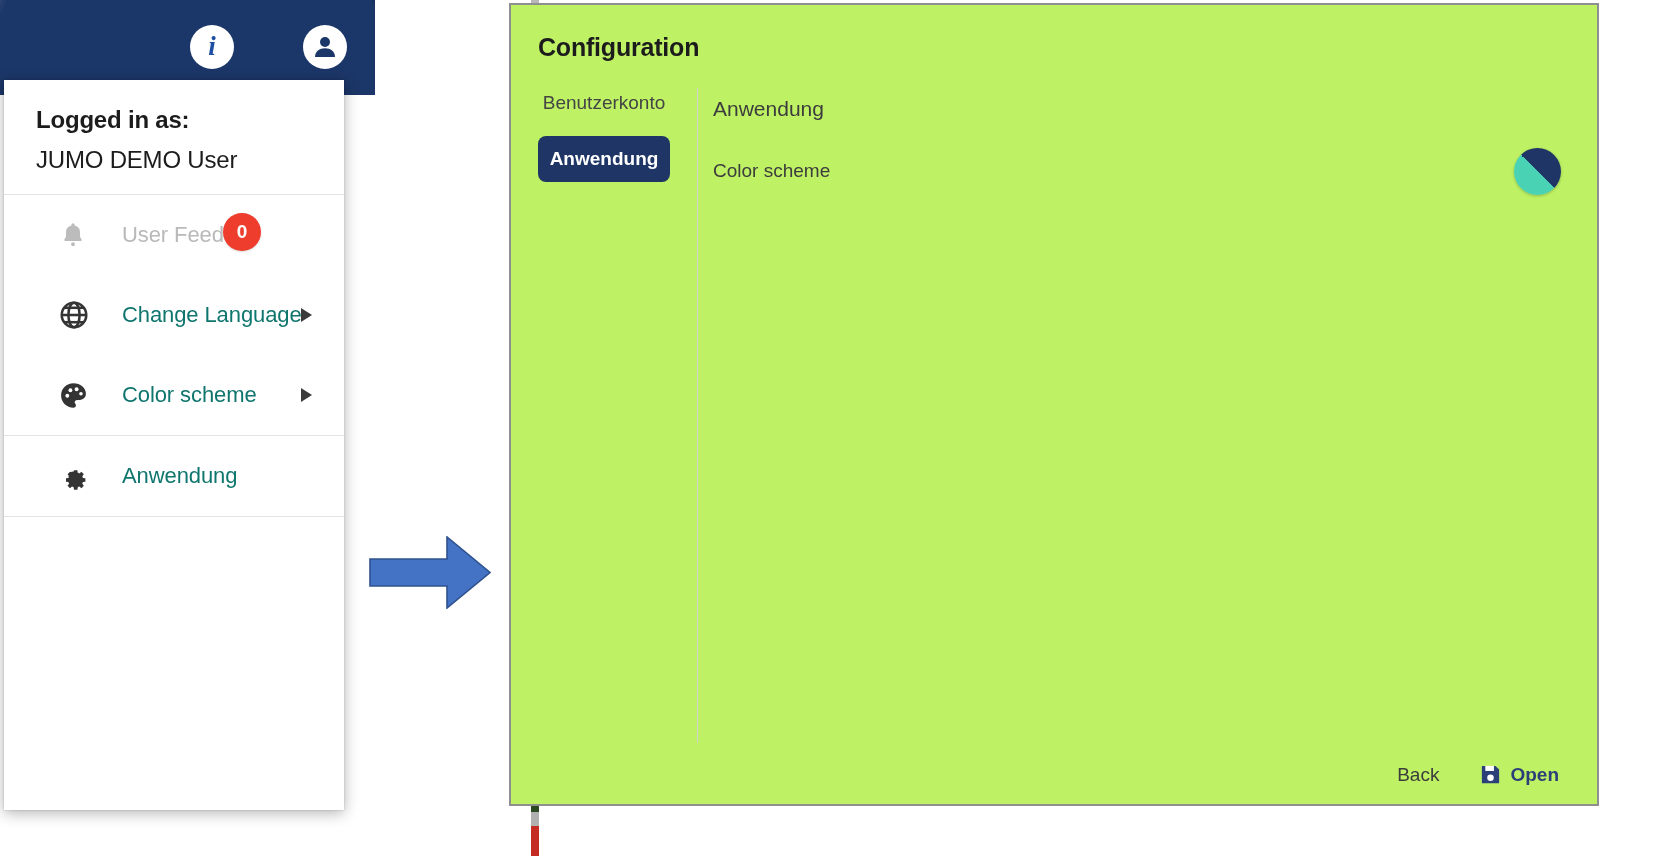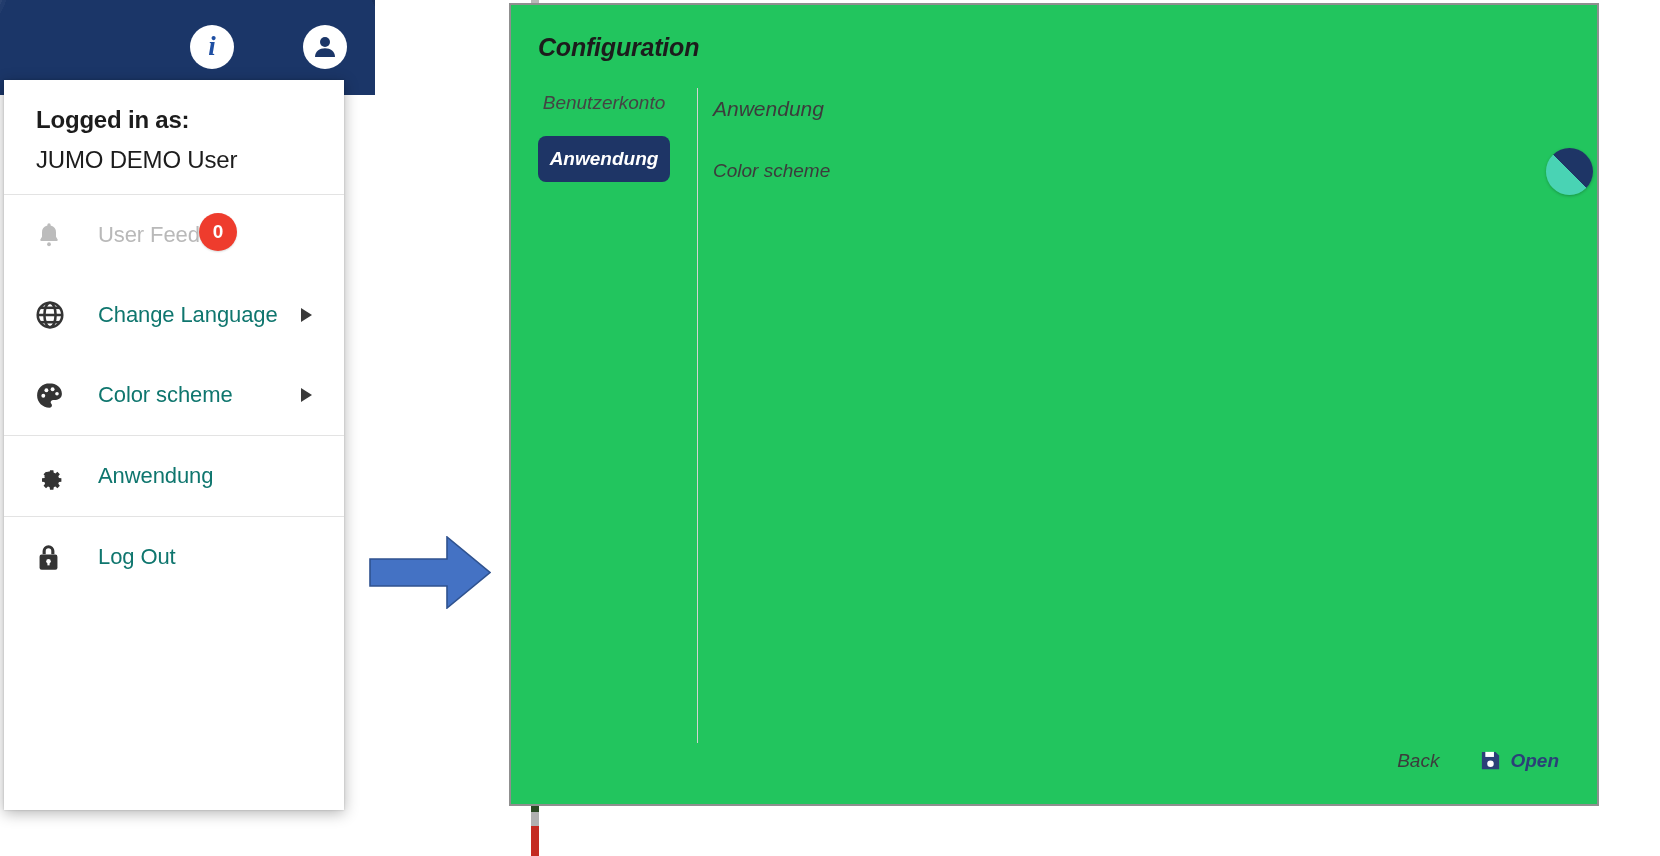--- a/index.html
+++ b/index.html
@@ -50,21 +50,21 @@
   #logged-in-block{
     padding:26px 0 20px 32px;
     border-bottom:1px solid #e3e3e3;
   }
   #logged-in-label{
     font-size:24px;font-weight:bold;color:#1c1c1c;letter-spacing:-.2px;
   }
   #logged-in-user{
     font-size:24px;color:#1c1c1c;margin-top:12px;letter-spacing:-.2px;
   }
-  .menu-group{border-bottom:1px solid #e3e3e3;}
+  .menu-group{border-bottom:1px solid #e3e3e3;padding-left:24px;}
   .menu-group.last{border-bottom:none;}
   .menu-item{
     position:relative;
     height:80px;
     display:flex;align-items:center;
     padding-left:30px;
     box-sizing:border-box;
     cursor:pointer;
   }
   .menu-ico{
@@ -143,31 +143,30 @@
       #4d4450 742px 760px,
       #1f3a1c 760px 790px,
       #2b4a24 790px 812px,
       #b0b0b0 812px 826px,
       #c42b22 826px 856px);
   }
 
   
   #config-dialog{
     position:absolute;left:509px;top:3px;width:1090px;height:803px;
-    background:#22c55e;
+    background:#bef264;
     border:2px solid #8f8f8f;
     box-sizing:border-box;
-    font-style:italic;
   }
   #config-title{
     position:absolute;left:27px;top:28px;
     font-size:25px;font-weight:bold;color:#1c1c1c;letter-spacing:-.2px;
   }
   #config-body{
-    position:absolute;left:0;top:80px;width:100%;height:640px;padding-left:32px;
+    position:absolute;left:0;top:80px;width:100%;height:640px;
   }
   #config-tabs{
     position:absolute;left:27px;top:3px;width:160px;
     border-right:1px solid #d2d2d2;height:655px;
     box-sizing:border-box;
   }
   .tab-item{
     font-size:19px;color:#444;
     padding:4px 0;margin-bottom:18px;
     text-align:center;width:132px;
@@ -197,21 +196,21 @@
   #window-toggle{
     width:52px;min-width:52px;height:26px;border-radius:14px;
     background:#9a9a9a;position:relative;cursor:pointer;
   }
   #window-toggle .knob{
     position:absolute;left:0;top:-3px;
     width:32px;height:32px;border-radius:50%;
     background:#fbfbfb;box-shadow:0 1px 4px rgba(0,0,0,.3);
   }
   #config-footer{
-    position:absolute;right:38px;bottom:32px;
+    position:absolute;right:38px;bottom:18px;
     display:flex;align-items:center;gap:40px;
   }
   #back-button{
     font-size:19px;color:#3c3c3c;cursor:pointer;
   }
   #save-button{
     display:flex;align-items:center;gap:8px;cursor:pointer;
   }
   #save-label{font-size:19px;font-weight:bold;color:#2b4078;}
 </style>
@@ -287,33 +286,20 @@
         <span class="menu-ico">
           <svg width="31" height="31" viewBox="0 0 24 24" fill="currentColor">
             <path d="M12 8.1a3.9 3.9 0 100 7.8 3.9 3.9 0 000-7.8zm9.2 5.3l-1.9-.3a7.4 7.4 0 00-.5-1.3l1.2-1.5-1.9-1.9-1.5 1.2a7.4 7.4 0 00-1.3-.5l-.3-1.9h-2.6l-.3 1.9a7.4 7.4 0 00-1.3.5L9.3 8.4 7.4 10.3l1.2 1.5a7.4 7.4 0 00-.5 1.3l-1.9.3v2.6l1.9.3c.1.5.3.9.5 1.3l-1.2 1.5 1.9 1.9 1.5-1.2c.4.2.9.4 1.3.5l.3 1.9h2.6l.3-1.9c.5-.1.9-.3 1.3-.5l1.5 1.2 1.9-1.9-1.2-1.5c.2-.4.4-.9.5-1.3l1.9-.3z"></path>
           </svg>
         </span>
         <span class="menu-label">Anwendung</span>
       </div>
 
     </div>
 
-    <div class="menu-group last">
-      <div class="menu-item">
-        <span class="menu-ico">
-          <svg width="29" height="31" viewBox="0 0 24 24" fill="currentColor">
-            <path d="M12 1.8A4.9 4.9 0 007.1 6.7v2.6h2.6V6.7a2.3 2.3 0 014.6 0v2.6h2.6V6.7A4.9 4.9 0 0012 1.8z"></path>
-            <rect x="4.6" y="9.6" width="14.8" height="12.6" rx="1.7"></rect>
-            <circle cx="12" cy="15.1" r="1.9" fill="#ffffff"></circle>
-            <rect x="11.1" y="15" width="1.8" height="3.5" fill="#ffffff"></rect>
-          </svg>
-        </span>
-        <span class="menu-label">Log Out</span>
-      </div>
-    </div>
 
   </div>
 </div>
 
 <svg id="flow-arrow" viewBox="0 0 122 73">
   <polygon points="1,23 78,23 78,1 121,36.5 78,72 78,50 1,50" fill="#4472c4" stroke="#2f528f" stroke-width="1.6"></polygon>
 </svg>
 
 <div id="bg-sliver"></div>
 

